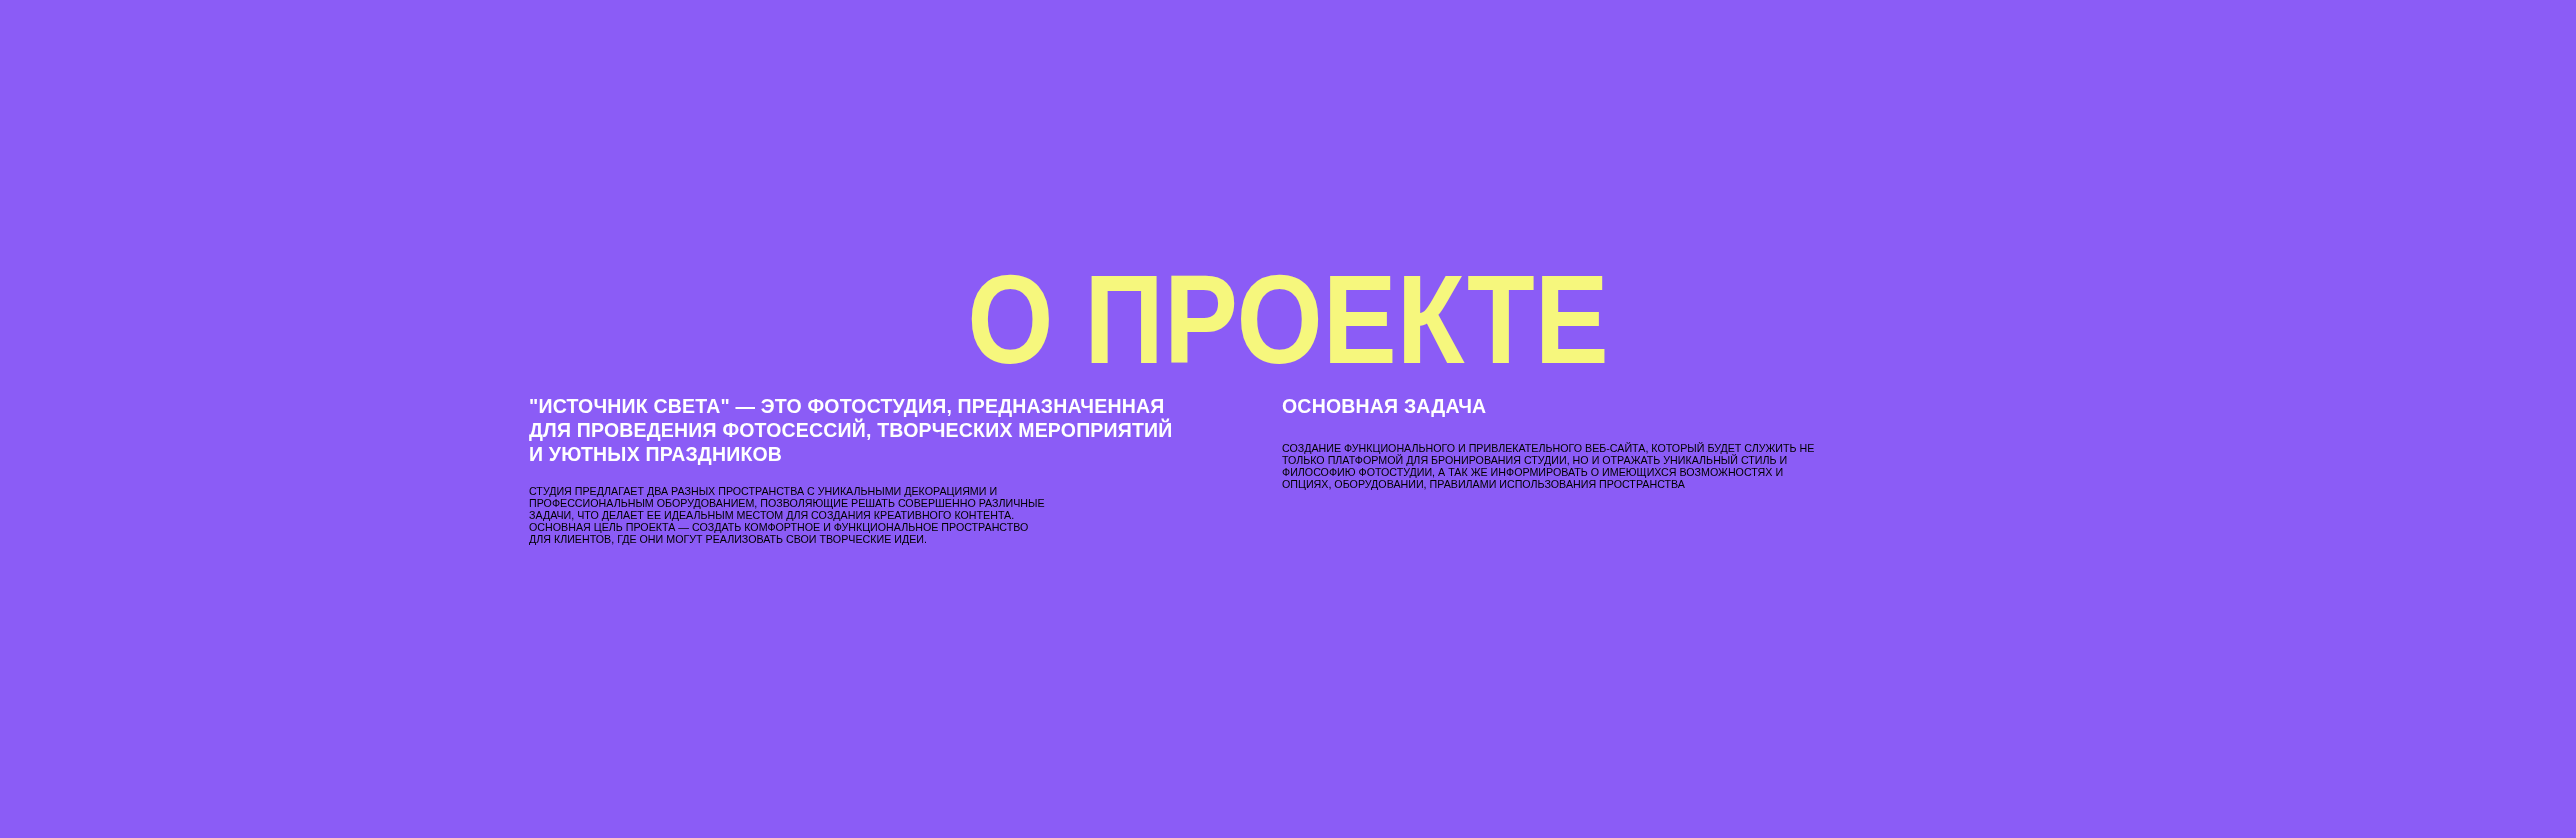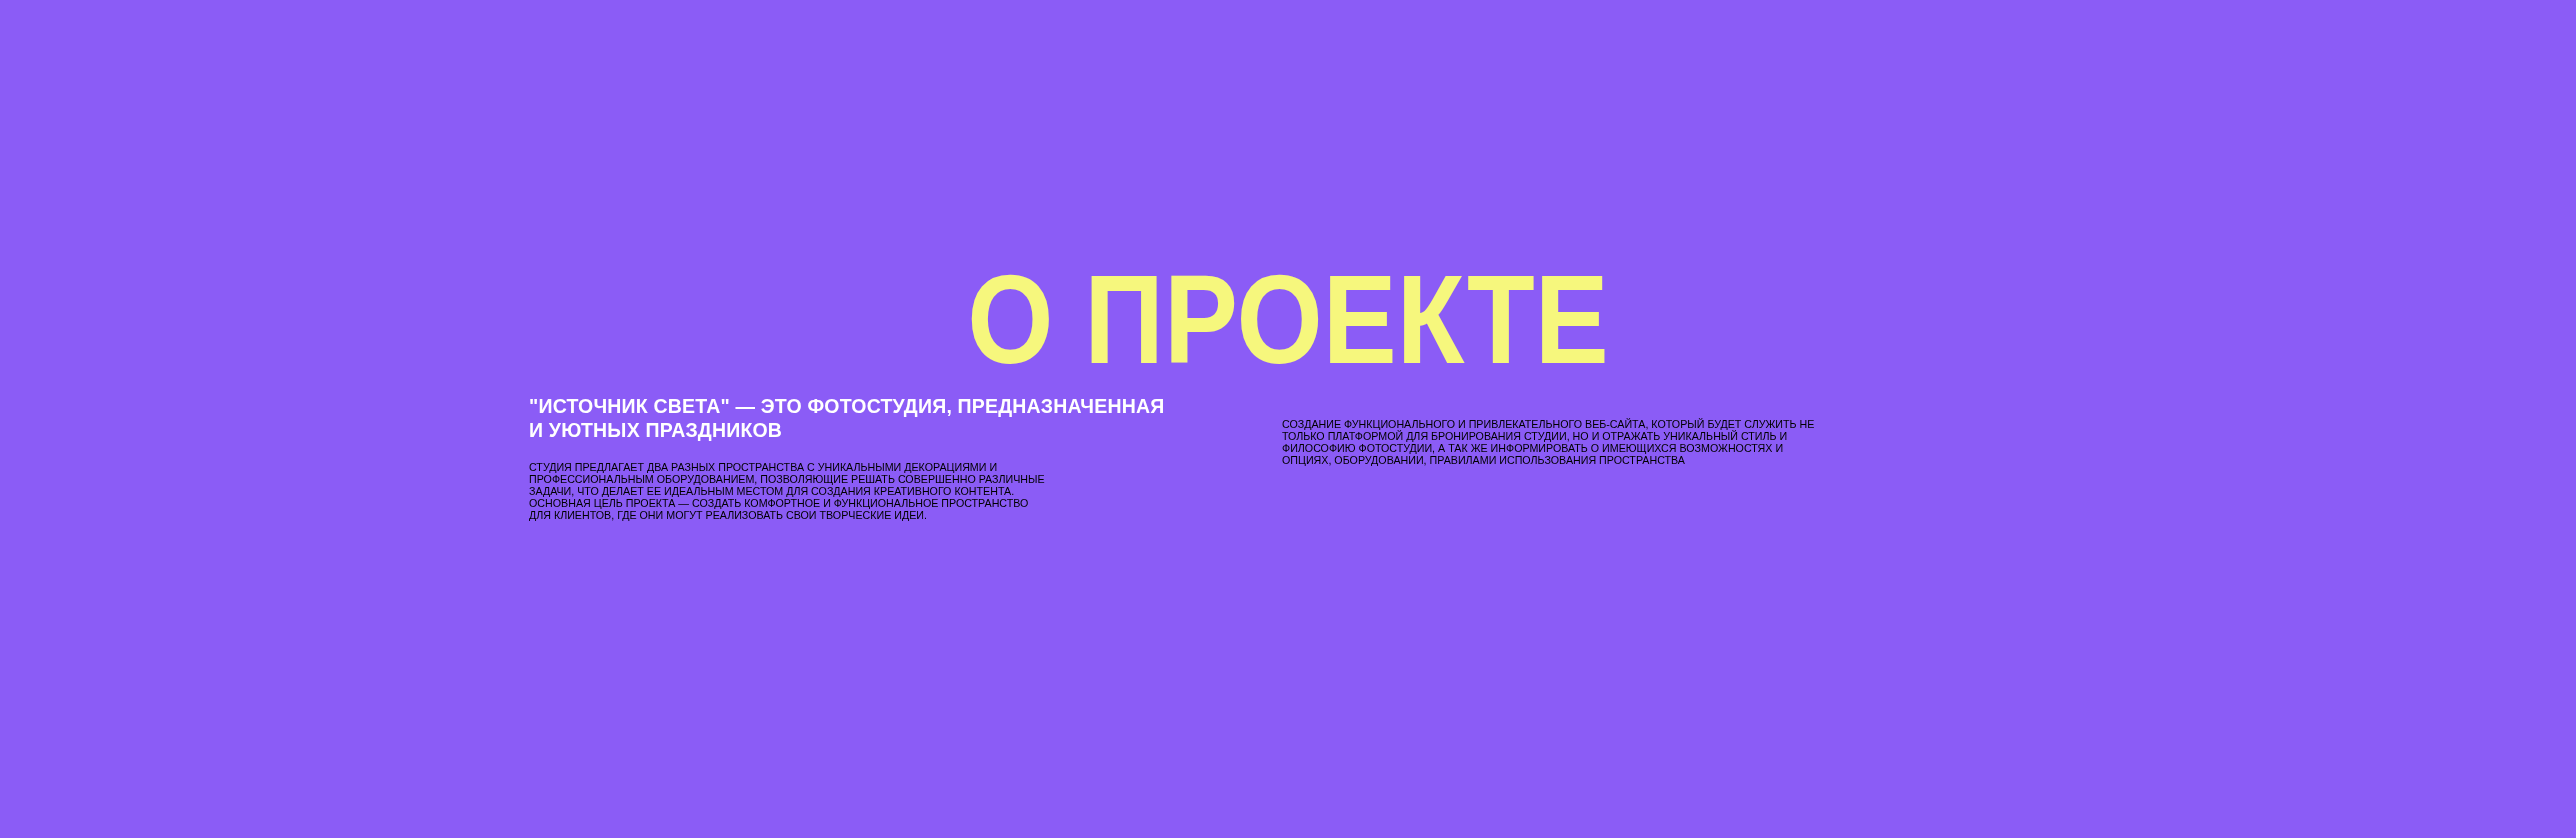--- a/index.html
+++ b/index.html
@@ -71,33 +71,37 @@
 
 <main class="section">
 
   <h1 class="section-title">О ПРОЕКТЕ</h1>
 
   <div class="columns">
 
     <div class="col-left">
       <h2 class="col-heading">
         <div class="line">"ИСТОЧНИК СВЕТА" — ЭТО ФОТОСТУДИЯ, ПРЕДНАЗНАЧЕННАЯ</div>
+        <div class="line">ДЛЯ ПРОВЕДЕНИЯ ФОТОСЕССИЙ, ТВОРЧЕСКИХ МЕРОПРИЯТИЙ</div>
         <div class="line">И УЮТНЫХ ПРАЗДНИКОВ</div>
       </h2>
       <p class="col-body col-body--left">
         </p>
         <div class="line">СТУДИЯ ПРЕДЛАГАЕТ ДВА РАЗНЫХ ПРОСТРАНСТВА С УНИКАЛЬНЫМИ ДЕКОРАЦИЯМИ И</div>
         <div class="line">ПРОФЕССИОНАЛЬНЫМ ОБОРУДОВАНИЕМ, ПОЗВОЛЯЮЩИЕ РЕШАТЬ СОВЕРШЕННО РАЗЛИЧНЫЕ</div>
         <div class="line">ЗАДАЧИ, ЧТО ДЕЛАЕТ ЕЕ ИДЕАЛЬНЫМ МЕСТОМ ДЛЯ СОЗДАНИЯ КРЕАТИВНОГО КОНТЕНТА.</div>
         <div class="line">ОСНОВНАЯ ЦЕЛЬ ПРОЕКТА — СОЗДАТЬ КОМФОРТНОЕ И ФУНКЦИОНАЛЬНОЕ ПРОСТРАНСТВО</div>
         <div class="line">ДЛЯ КЛИЕНТОВ, ГДЕ ОНИ МОГУТ РЕАЛИЗОВАТЬ СВОИ ТВОРЧЕСКИЕ ИДЕИ.</div>
       <p></p>
     </div>
 
     <div class="col-right">
+      <h2 class="col-heading">
+        <div class="line">ОСНОВНАЯ ЗАДАЧА</div>
+      </h2>
       <p class="col-body col-body--right">
         </p>
         <div class="line">СОЗДАНИЕ ФУНКЦИОНАЛЬНОГО И ПРИВЛЕКАТЕЛЬНОГО ВЕБ-САЙТА, КОТОРЫЙ БУДЕТ СЛУЖИТЬ НЕ</div>
         <div class="line">ТОЛЬКО ПЛАТФОРМОЙ ДЛЯ БРОНИРОВАНИЯ СТУДИИ, НО И ОТРАЖАТЬ УНИКАЛЬНЫЙ СТИЛЬ И</div>
         <div class="line">ФИЛОСОФИЮ ФОТОСТУДИИ, А ТАК ЖЕ ИНФОРМИРОВАТЬ О ИМЕЮЩИХСЯ ВОЗМОЖНОСТЯХ И</div>
         <div class="line">ОПЦИЯХ, ОБОРУДОВАНИИ, ПРАВИЛАМИ ИСПОЛЬЗОВАНИЯ ПРОСТРАНСТВА</div>
       <p></p>
     </div>
 
   </div>

